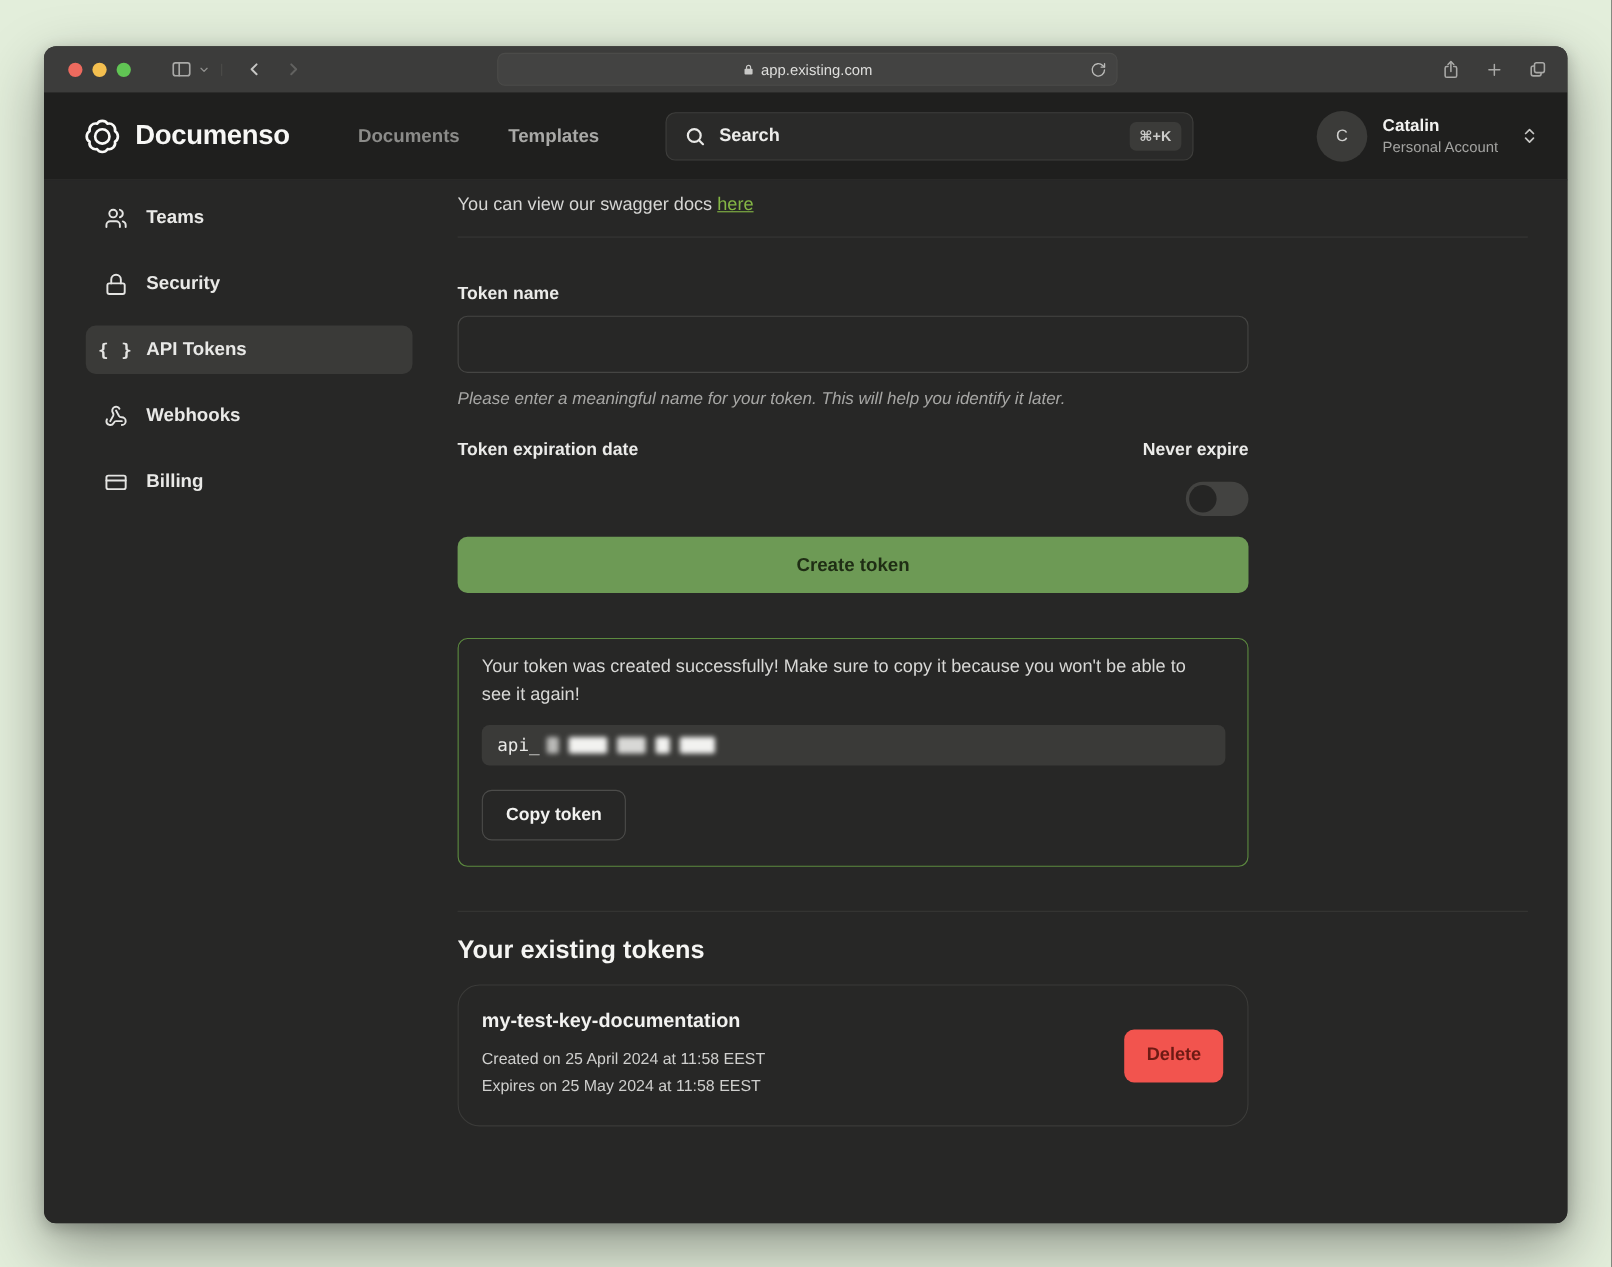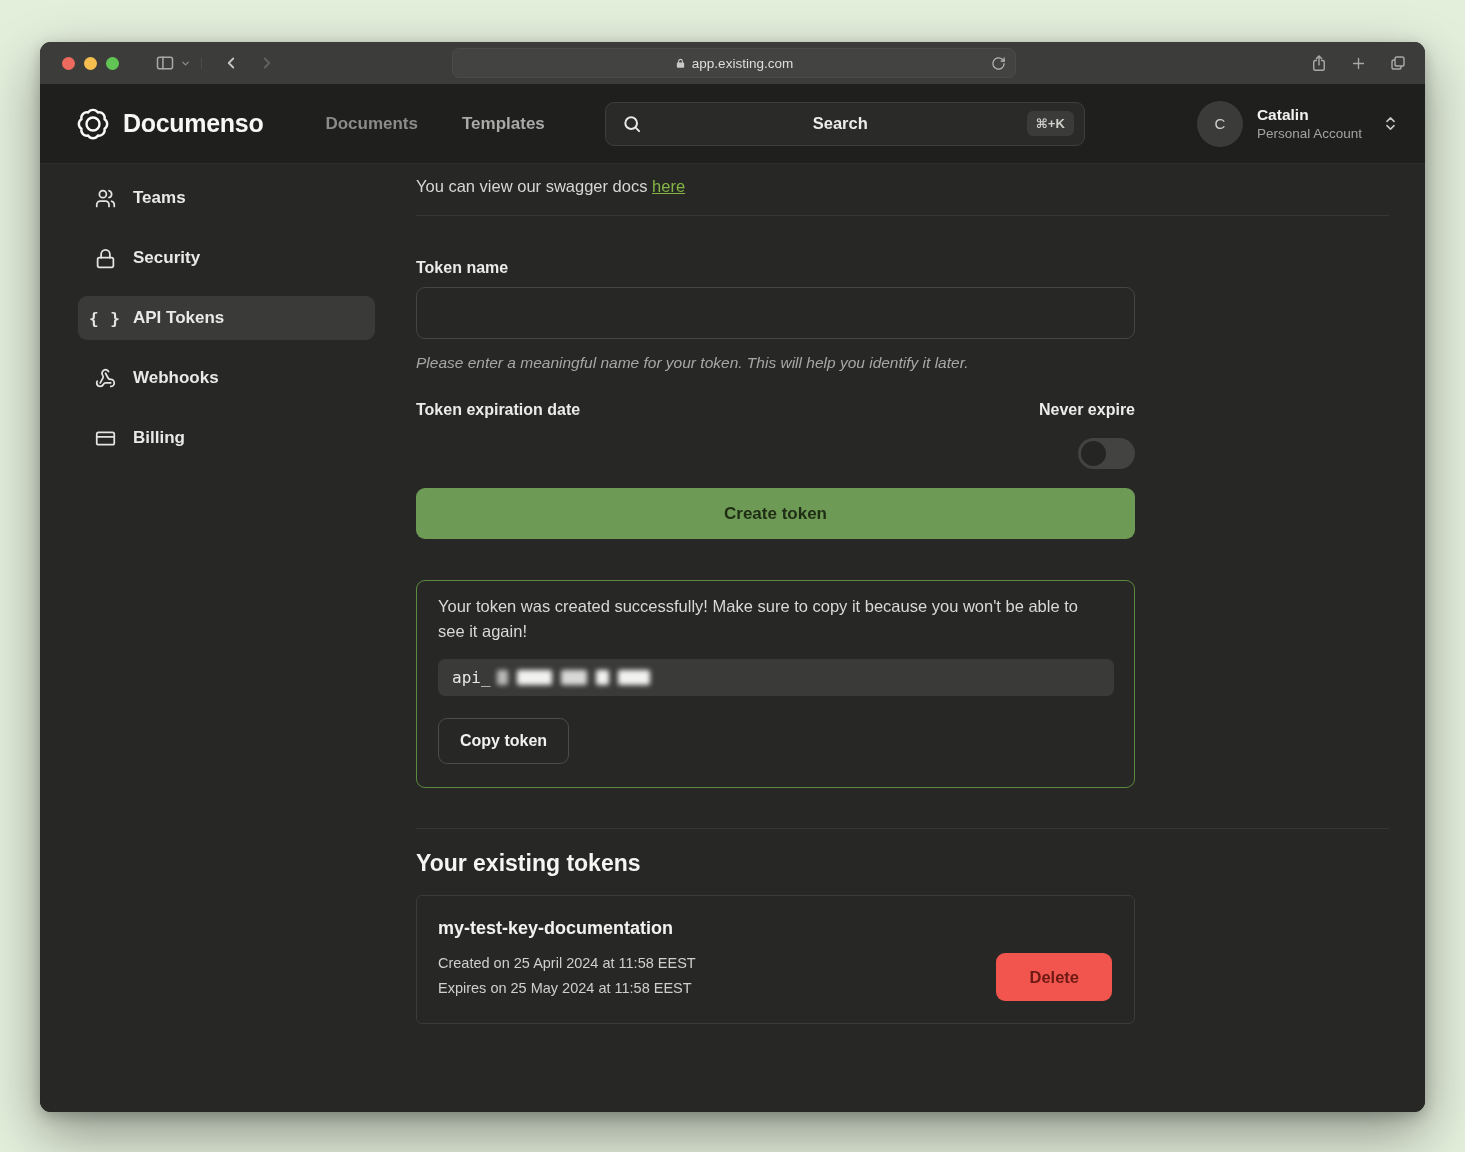--- a/index.html
+++ b/index.html
@@ -50,21 +50,21 @@
   .mainnav { display:flex; gap:44px; margin-left:62px; }
   .mainnav .navlink { font-size:17px; font-weight:700; cursor:pointer; }
   .nav-documents { color:#8b8b89; }
   .nav-templates { color:#a9a9a7; }
   .searchbox {
     margin-left:60px; width:480px; height:44px; background:#2a2a29;
     border:1px solid #3e3e3c; border-radius:9px; display:flex; align-items:center;
     padding:0 10px 0 16px;
   }
   .searchbox .s-icon { color:#e8e8e6; display:flex; }
-  .searchbox .s-text { margin-left:12px; color:#ececea; font-size:16.5px; font-weight:700; flex:1;text-align:center; }
+  .searchbox .s-text { margin-left:12px; color:#ececea; font-size:16.5px; font-weight:700; flex:1; }
   .kbd {
     background:#3b3b39; color:#cdcdcb; font-size:13px; font-weight:600;
     border-radius:6px; padding:5px 9px;
   }
   .account { margin-left:auto; display:flex; align-items:center; gap:14px; }
   .avatar {
     width:46px; height:46px; border-radius:50%; background:#3b3b39;
     color:#cfcfcd; font-size:15px; display:flex; align-items:center; justify-content:center;
   }
   .acct-text .acct-name { color:#f2f2f0; font-size:15.5px; font-weight:700; line-height:20px; }
@@ -130,29 +130,29 @@
   .redacted .r3{ width:26px; background:#d8d8d6; } .redacted .r4{ width:13px; }
   .redacted .r5{ width:32px; }
   .copy-btn {
     margin-top:22px; height:46px; padding:0 21px; background:transparent;
     border:1px solid #4c4c4a; border-radius:9px; color:#f2f2f0; font-size:16px;
     font-weight:700; font-family:inherit; cursor:pointer;
   }
   .divider2 { border:none; border-top:1px solid #373735; margin-top:40px; }
   .existing-heading { margin-top:21px; color:#f5f5f3; font-size:23px; font-weight:700; }
   .token-card {
-    margin-top:18px; width:719px; border:1px solid #3b3b39; border-radius:6px;
-    padding:22px 21px; display:flex; align-items:flex-end;
+    margin-top:18px; width:719px; border:1px solid #3b3b39; border-radius:20px;
+    padding:22px 21px; display:flex; align-items:center;
   }
   .token-card .tc-info { flex:1; }
   .tc-name { color:#f2f2f0; font-size:18px; font-weight:700; }
   .tc-meta { margin-top:12px; color:#cfcfcd; font-size:14.5px; line-height:25px; }
   .delete-btn {
     background:#f2544e; color:#6d1a14; border:none; border-radius:9px;
-    height:48px; padding:0 33px; font-size:16.5px; font-weight:700;
+    height:48px; padding:0 20px; font-size:16.5px; font-weight:700;
     font-family:inherit; cursor:pointer; margin-right:1px;
   }
 </style>
 </head>
 <body>
 
 <div class="window">
 
   <div class="titlebar">
     <div class="traffic">

